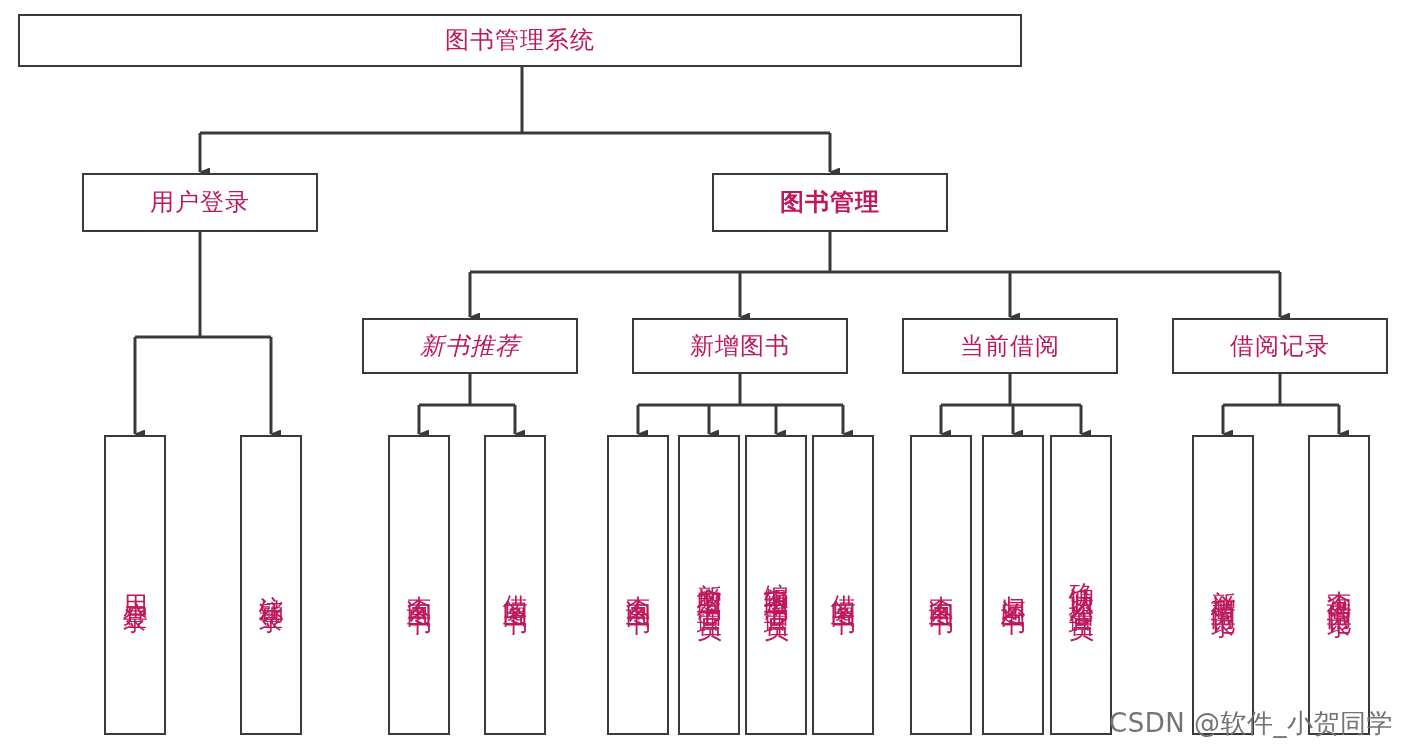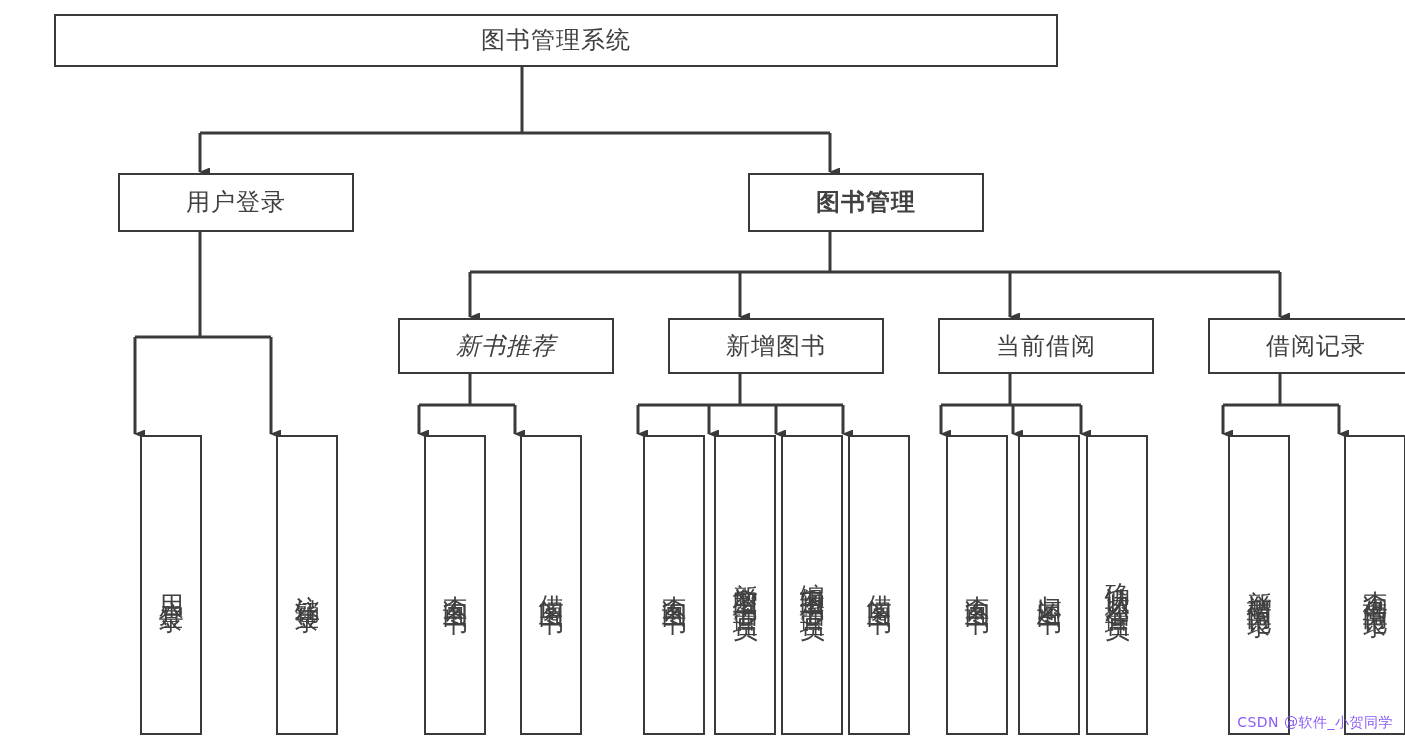--- a/index.html
+++ b/index.html
@@ -27,22 +27,21 @@
     pointer-events: none;
   }
   .node {
     position: absolute;
     box-sizing: border-box;
     border: 2.5px solid #3a3a3a;
     background: #ffffff;
     display: flex;
     align-items: center;
     justify-content: center;
-    color: #404040;
-    margin-left: 36px;
+    color: #be185d;
   }
   .node.horiz {
     font-size: 24px;
     letter-spacing: 1px;
     line-height: 1.2;
   }
   .node.vert {
     writing-mode: vertical-rl;
     text-orientation: upright;
     font-size: 25px;
@@ -54,23 +53,23 @@
     writing-mode: vertical-rl;
     text-orientation: upright;
     white-space: nowrap;
   }
   .node .lbl {
     display: block;
   }
   #watermark {
     position: absolute;
     right: 12px;
-    bottom: 15px;
-    font-size: 14px;
-    color: #8b5cf6;
+    bottom: 6px;
+    font-size: 26px;
+    color: #737373;
     letter-spacing: 0.5px;
     white-space: nowrap;
   }
 </style>
 </head>
 <body>
 
 <div id="canvas">
 
   <svg id="wires" viewBox="0 0 1405 747" preserveAspectRatio="none">

